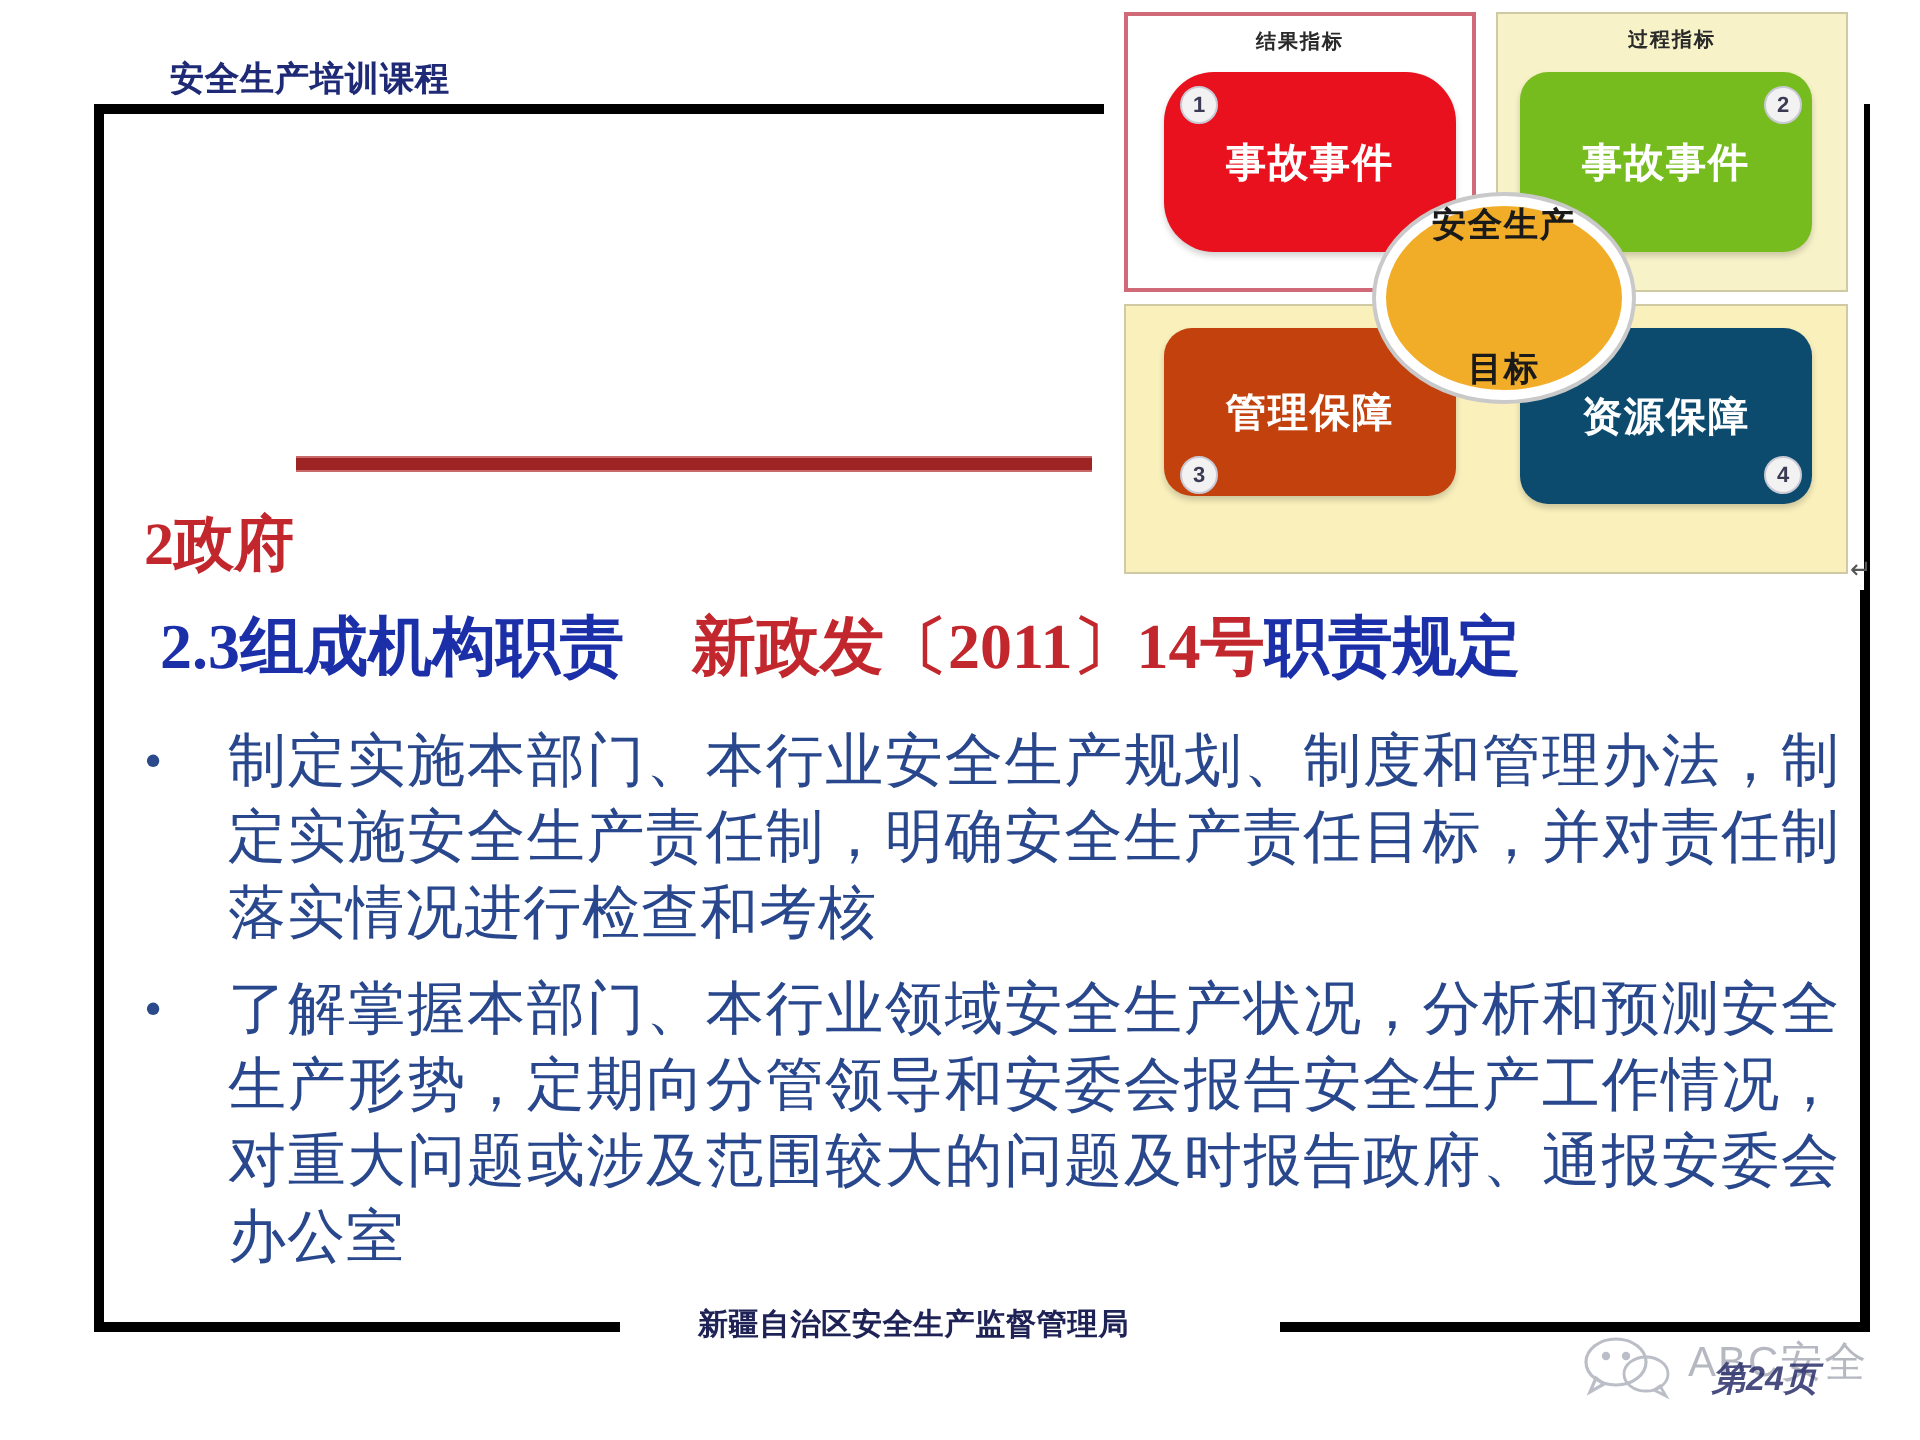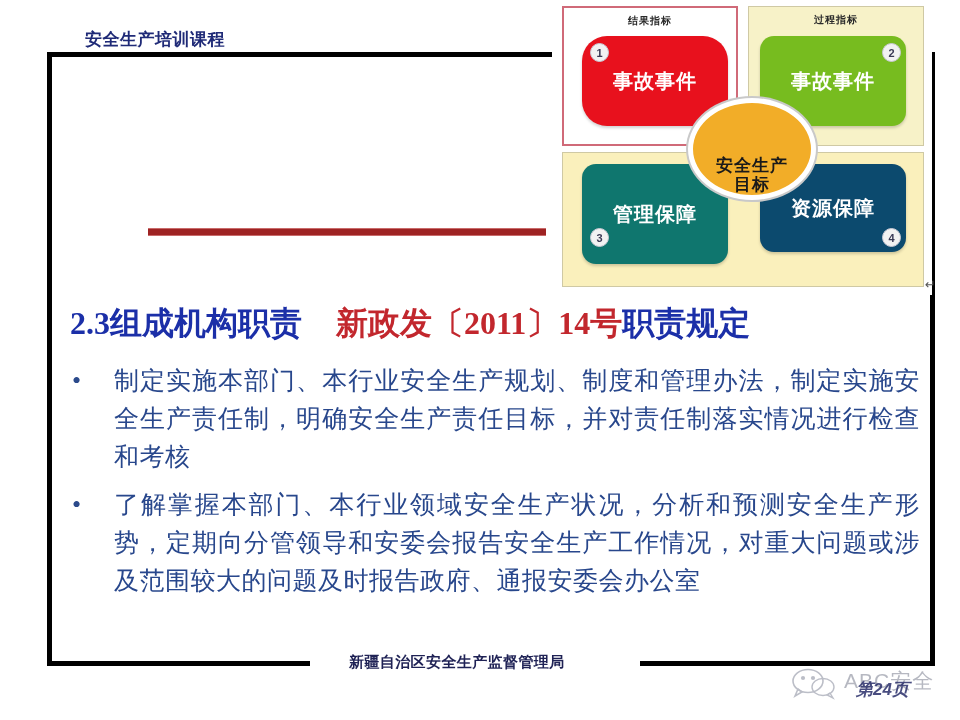--- a/index.html
+++ b/index.html
@@ -105,21 +105,21 @@
     left: 72px;
     top: 252px;
     font-family: "Liberation Serif", "DejaVu Serif", serif;
     font-weight: bold;
     font-size: 30px;
     color: #c2272d;
     white-space: nowrap;
   }
   .heading-2 {
     position: absolute;
-    left: 70px;
+    left: 80px;
     top: 302px;
     font-family: "Liberation Serif", "DejaVu Serif", serif;
     font-weight: bold;
     font-size: 32px;
     white-space: nowrap;
     color: #1b2fa8;
   }
   .heading-2 .seg-blue { color: #1b2fa8; }
   .heading-2 .seg-red  { color: #c2272d; }
   .heading-2 .gap      { display: inline-block; width: 34px; }
@@ -142,21 +142,21 @@
     font-size: 26px;
     line-height: 38px;
     color: #2b4a8b;
     text-align: left;
     padding-left: 8px;
     box-sizing: border-box;
   }
   .bullet-text {
     flex: 1 1 auto;
     font-family: "Liberation Serif", "DejaVu Serif", serif;
-    font-size: 25px;
+    font-size: 29px;
     line-height: 38px;
     color: #28478c;
     text-align: justify;
     letter-spacing: 0.5px;
   }
 
   
   .footer-org {
     position: absolute;
     left: 349px;
@@ -269,21 +269,21 @@
     justify-content: center;
     font-family: "Liberation Sans", "DejaVu Sans", sans-serif;
     font-weight: bold;
     font-size: 20px;
     color: #ffffff;
     letter-spacing: 1px;
     box-shadow: 0 2px 3px rgba(0,0,0,0.18);
   }
   .box-1 { left: 582px; top: 36px;  width: 146px; height: 90px; background: #e8111d; border-radius: 25px; }
   .box-2 { left: 760px; top: 36px;  width: 146px; height: 90px; background: #77bc1f; }
-  .box-3 { left: 582px; top: 164px; width: 146px; height: 100px; background: #0f766e; }
+  .box-3 { left: 582px; top: 164px; width: 146px; height: 84px; background: #c2410c; }
   .box-4 { left: 760px; top: 164px; width: 146px; height: 88px; background: #0c4a6e; }
 
   .badge {
     position: absolute;
     width: 17px;
     height: 17px;
     border-radius: 50%;
     background: #f2f2f2;
     color: #3a3a55;
     font-family: "Liberation Sans", "DejaVu Sans", sans-serif;
@@ -301,21 +301,21 @@
     top: 98px;
     width: 118px;
     height: 92px;
     border-radius: 50%;
     background: #f2ad28;
     border: 5px solid #ffffff;
     box-shadow: 0 0 0 2px #c9c9c9;
     display: flex;
     flex-direction: column;
     align-items: center;
-    justify-content: flex-end;
+    justify-content: space-between;
     font-family: "Liberation Sans", "DejaVu Sans", sans-serif;
     font-weight: bold;
     font-size: 17px;
     color: #1a1a1a;
     line-height: 1.15;
     letter-spacing: 1px;
   }
   .pilcrow {
     position: absolute;
     left: 925px;
@@ -333,20 +333,21 @@
   <div class="header-label">安全生产培训课程</div>
 
   <div class="frame-top"></div>
   <div class="frame-left"></div>
   <div class="frame-right"></div>
   <div class="frame-bottom-left"></div>
   <div class="frame-bottom-right"></div>
 
   <div class="title-rule"></div>
 
+  <div class="heading-1">2政府</div>
   <div class="heading-2">
     <span class="seg-blue">2.3组成机构职责</span><span class="gap"></span><span class="seg-red">新政发〔2011〕14号</span><span class="seg-blue">职责规定</span>
   </div>
 
   <div class="bullets">
     <div class="bullet-row">
       <div class="bullet-dot">•</div>
       <div class="bullet-text">制定实施本部门、本行业安全生产规划、制度和管理办法，制定实施安全生产责任制，明确安全生产责任目标，并对责任制落实情况进行检查和考核</div>
     </div>
     <div class="bullet-row">

